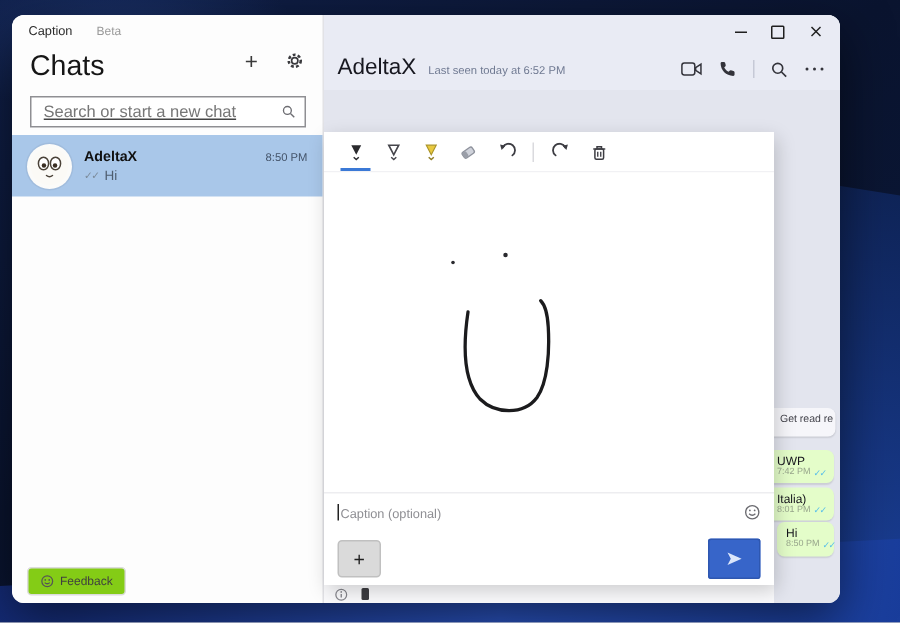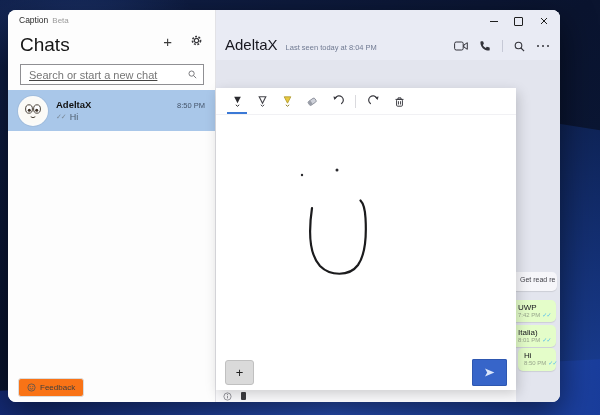--- a/index.html
+++ b/index.html
@@ -12,42 +12,42 @@
     background:linear-gradient(#10275f,#1d46a8);transform:rotate(9deg);opacity:.85;}
   .glow-tl{position:absolute;left:-40px;top:-30px;width:240px;height:110px;
     background:radial-gradient(ellipse at center,#203a78 0%,rgba(16,32,74,0) 70%);opacity:.7;}
 
   .window{position:absolute;left:8px;top:10px;width:552px;height:392px;border-radius:8px;
     background:#fff;display:flex;overflow:hidden;box-shadow:0 12px 34px rgba(0,0,0,.55);}
 
   
   .sidebar{width:208px;flex:none;background:#fdfdfd;border-right:1px solid #e2e2e6;position:relative;box-sizing:border-box;}
   .app-title{position:absolute;left:11px;top:5px;font-size:8.5px;color:#2b2b2b;}
-  .app-badge{color:#9a9a9a;font-size:8px;margin-left:4px;}
+  .app-badge{color:#9a9a9a;font-size:8px;margin-left:16px;}
   .chats-row{position:absolute;left:12px;right:12px;top:24px;height:22px;display:flex;align-items:flex-start;}
   .chats-title{flex:1;font-size:19px;font-weight:400;color:#161616;}
   .new-chat{font-size:15px;color:#3a3a3a;margin-right:18px;line-height:1;}
   .search-wrap{position:absolute;left:12px;right:11px;top:54px;height:21px;border:1px solid #8f8f93;
     background:#fff;display:flex;align-items:center;padding:0 6px;box-sizing:border-box;}
   .search-input{border:none;outline:none;flex:1;font-size:11px;color:#444;background:transparent;
     font-family:"Liberation Sans",sans-serif;min-width:0;text-decoration:underline;}
   .search-input::placeholder{color:#767676;}
   .chat-item{position:absolute;left:0;right:0;top:80px;height:41px;background:#a9c7e9;
     display:flex;align-items:center;padding:0 10px;box-sizing:border-box;}
   .avatar{width:30px;height:30px;border-radius:50%;background:#fbfbf9;flex:none;
     display:flex;align-items:center;justify-content:center;box-shadow:0 0 0 1px rgba(0,0,0,.05);}
   .chat-meta{flex:1;margin-left:8px;min-width:0;}
   .crow1{display:flex;align-items:baseline;}
   .chat-name{flex:1;font-size:9.5px;font-weight:700;color:#101010;}
   .chat-time{font-size:7.5px;color:#44546a;}
   .crow2{display:flex;align-items:center;margin-top:2px;}
   .receipt-sm{font-size:7px;color:#7b8a99;letter-spacing:-1px;margin-right:4px;}
   .preview{font-size:9px;color:#4e5d6e;}
   .feedback{position:absolute;left:10px;bottom:5px;height:17px;display:flex;align-items:center;gap:4px;
-    padding:0 8px;background:#f97316;border:1px solid #dcdcdc;border-radius:3px;font-size:8px;color:#3f3f3f;}
+    padding:0 8px;background:#84cc16;border:1px solid #dcdcdc;border-radius:3px;font-size:8px;color:#3f3f3f;}
 
   
   .pane{flex:1;position:relative;background:#e3e5ee;min-width:0;}
   .pane-header{position:absolute;left:0;right:0;top:0;height:50px;background:#e9ebf4;}
   .win-controls{position:absolute;right:4px;top:2px;display:flex;}
   .wc{width:25px;height:18px;display:flex;align-items:center;justify-content:center;font-size:9px;color:#1f1f1f;}
   .min-bar{display:block;width:8px;border-top:1px solid #1f1f1f;}
   .max-box{display:block;width:7px;height:7px;border:1px solid #1f1f1f;border-radius:1px;}
   .conv-row{position:absolute;left:9px;top:26px;display:flex;align-items:baseline;gap:8px;}
   .conv-name{font-size:15px;color:#17171f;}
@@ -169,21 +169,21 @@
             </span>
           <span class="wc">
             <svg width="8" height="8" viewBox="0 0 8 8">
               <line x1="1" y1="1" x2="7" y2="7" stroke="#1f1f1f" stroke-width="1"></line>
               <line x1="7" y1="1" x2="1" y2="7" stroke="#1f1f1f" stroke-width="1"></line>
             </svg>
           </span>
         </div>
         <div class="conv-row">
           <span class="conv-name">AdeltaX</span>
-          <span class="conv-status">Last seen today at 8:04 PM</span>
+          <span class="conv-status">Last seen today at 6:52 PM</span>
         </div>
         <div class="conv-actions">
           <span style="display:flex;">
             <svg width="14" height="10" viewBox="0 0 14 10">
               <rect x="0.6" y="1" width="8.6" height="8" rx="1.6" fill="none" stroke="#33333a" stroke-width="1"></rect>
               <polygon points="9.8,4.1 13.3,1.7 13.3,8.3 9.8,5.9" fill="none" stroke="#33333a" stroke-width="1"></polygon>
             </svg>
           </span>
           <span style="display:flex;">
             <svg width="12" height="12" viewBox="0 0 12 12">
@@ -285,20 +285,32 @@
         </div>
 
         <div class="canvas">
           <svg viewBox="0 0 300 215" width="300" height="215">
             <circle cx="86" cy="60" r="1.2" fill="#2a2a2e"></circle>
             <circle cx="121" cy="55" r="1.5" fill="#2a2a2e"></circle>
             <path d="M96,93 C92,120 94,140 104,151 C114,161 133,162 142,150 C149,140 150.5,120 149.5,103 C149,94 147,88 144.5,85.5" fill="none" stroke="#1b1b1d" stroke-width="2.2" stroke-linecap="round"></path>
           </svg>
         </div>
 
+        <div class="cap">
+          <span class="caret"></span>
+          <span class="cap-ph">Caption (optional)</span>
+          <span class="cap-emoji">
+            <svg width="11" height="11" viewBox="0 0 11 11">
+              <circle cx="5.5" cy="5.5" r="4.4" fill="none" stroke="#6b6b70" stroke-width="0.9"></circle>
+              <circle cx="3.9" cy="4.3" r="0.6" fill="#6b6b70"></circle>
+                <circle cx="7.1" cy="4.3" r="0.6" fill="#6b6b70"></circle>
+              <path d="M3.4,6.5 Q5.5,8.4 7.6,6.5" fill="none" stroke="#6b6b70" stroke-width="0.9"></path>
+            </svg>
+          </span>
+        </div>
 
         <div class="actions">
           <span class="add-btn">+</span>
           <span class="send-btn">
             <svg width="13" height="13" viewBox="0 0 13 13">
               <polygon points="2,2.4 11.4,6.5 2,10.6 4.2,6.5" fill="#dbe6fb"></polygon>
             </svg>
           </span>
         </div>
       </div>

